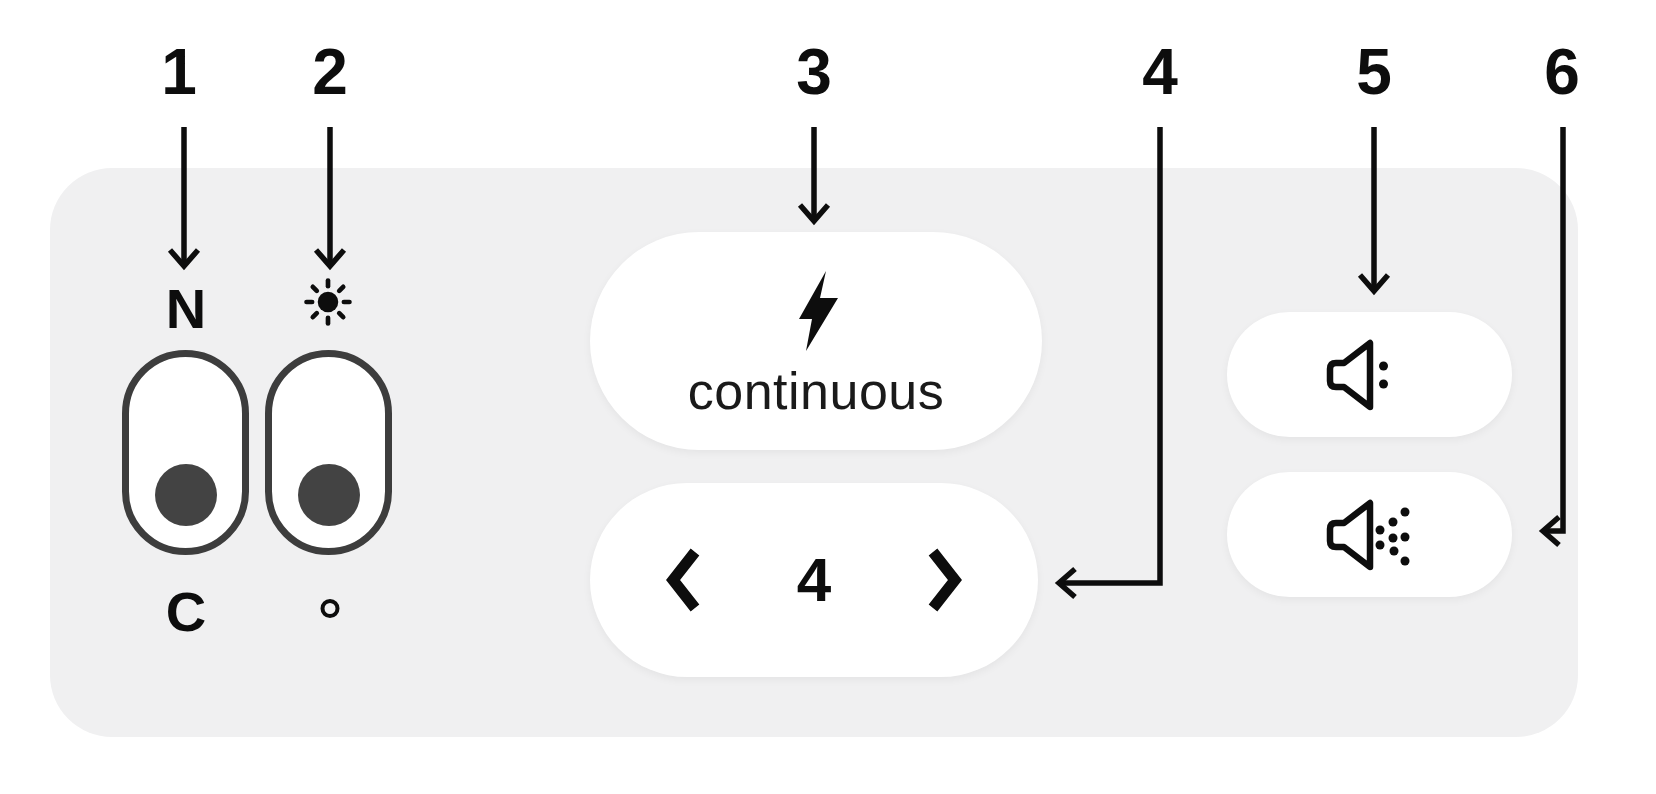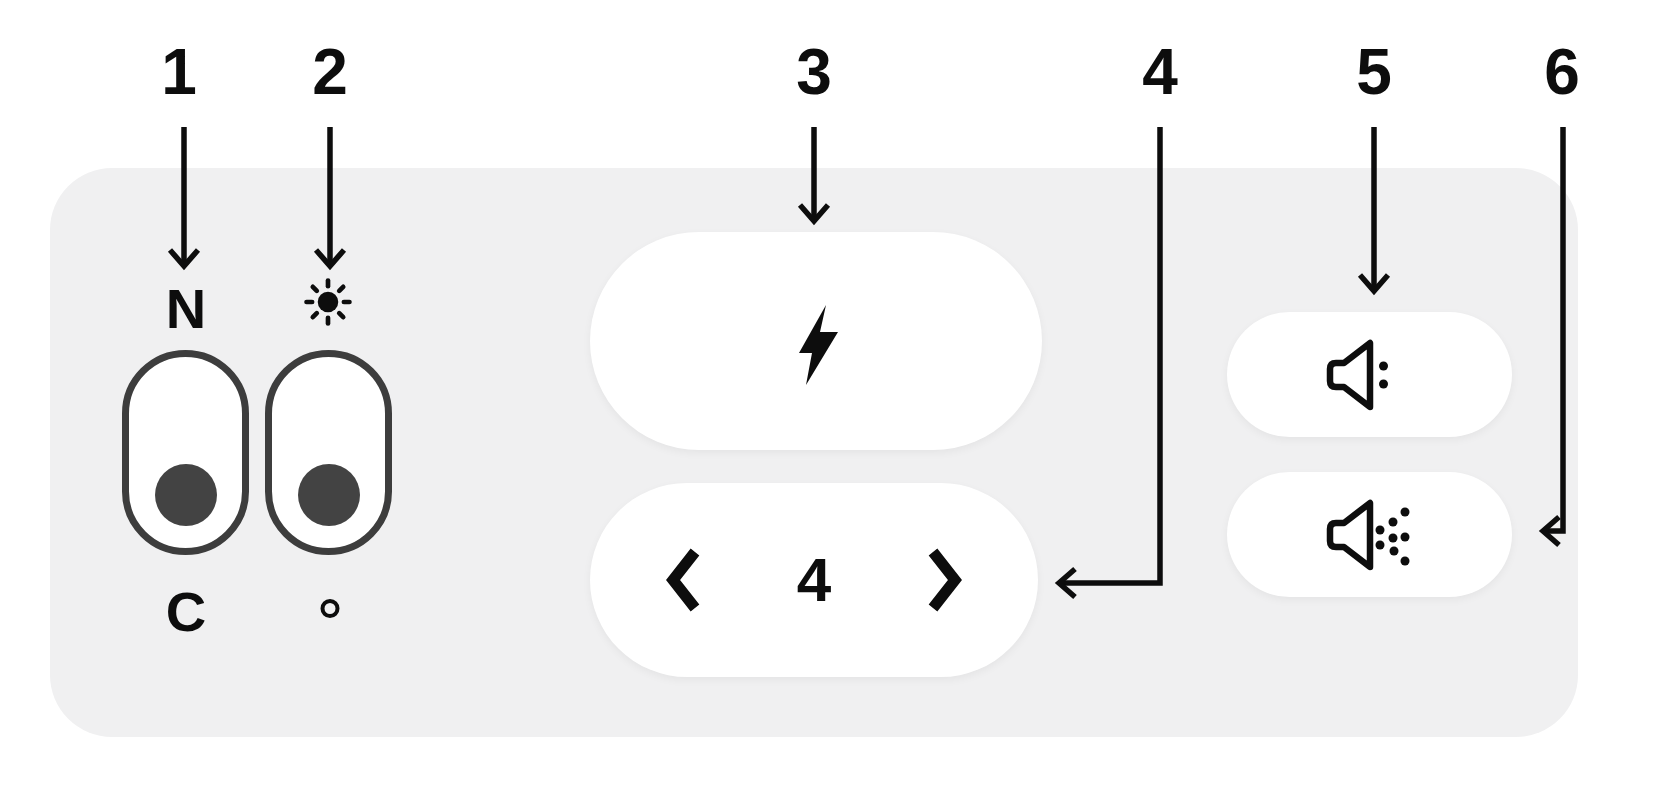--- a/index.html
+++ b/index.html
@@ -102,20 +102,21 @@
     </div>
     <div class="toggle-pill" style="left:215px;top:182px">
       <div class="knob knob-bottom"></div>
     </div>
     <div class="small-circle" style="left:280px;top:431px"></div>
 
     <div class="pill-button flash-button" style="left:540px;top:64px">
       <svg width="46" height="84" viewBox="0 0 46 84">
         <path d="M33 2 L6 50 L19 50 L13 82 L45 29 L27 29 Z" fill="#0d0d0d"></path>
       </svg>
+      <div class="flash-label">continuous</div>
     </div>
 
     <div class="pill-button stepper" style="left:540px;top:315px">
       <button class="chevron-btn">
         <svg width="40" height="68" viewBox="0 0 40 68">
           <path d="M32 6 L10 34 L32 62" fill="none" stroke="#0d0d0d" stroke-width="11"></path>
         </svg>
       </button>
       <div class="stepper-value">4</div>
       <button class="chevron-btn">

